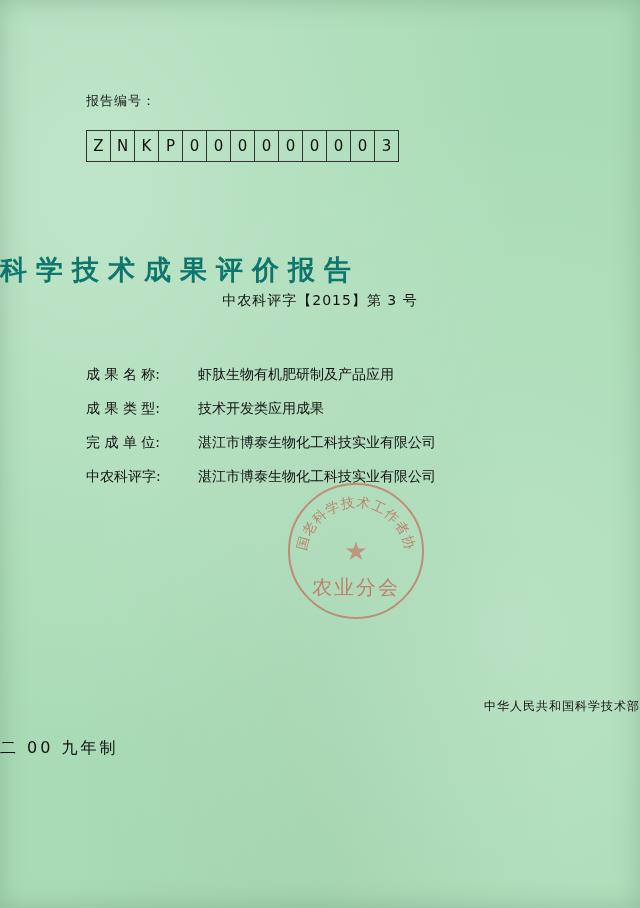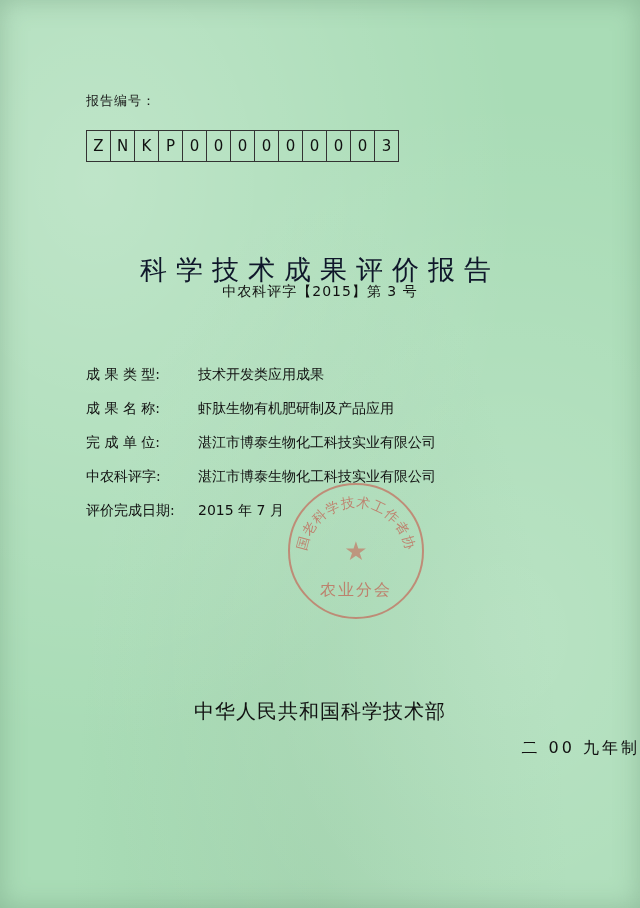--- a/index.html
+++ b/index.html
@@ -68,32 +68,31 @@
     font-family: "DejaVu Sans", sans-serif;
   }
   .code-cell:last-child { border-right: none; }
 
   
   .doc-title {
     position: absolute;
     left: 0;
     right: 0;
     top: 252px;
-    text-align: center;
     font-size: 27px;
     letter-spacing: 9px;
-    font-weight: normal;
-    color: #0f172a;
+    font-weight: bold;
+    color: #0f766e;
     font-family: "DejaVu Sans", sans-serif;
   }
   .doc-subtitle {
     position: absolute;
     left: 0;
     right: 0;
-    top: 283px;
+    top: 292px;
     text-align: center;
     font-size: 14px;
     letter-spacing: 1px;
     color: #111;
     font-family: "DejaVu Sans", sans-serif;
   }
 
   
   .fields {
     position: absolute;
@@ -151,42 +150,42 @@
     font-size: 13.5px;
     font-family: "DejaVu Sans", sans-serif;
     letter-spacing: 1px;
   }
   .seal-bottom {
     position: absolute;
     left: 0;
     right: 0;
     bottom: 16px;
     text-align: center;
-    font-size: 16px;
+    font-size: 20px;
     color: rgba(200, 55, 45, 0.68);
     font-family: Liberation Mono, monospace;
     letter-spacing: 2px;
   }
 
   
   .footer-line1 {
     position: absolute;
     left: 0; right: 0;
     top: 698px;
-    text-align: center;
-    font-size: 20px;
+    text-align: right;
+    font-size: 12px;
     color: #111;
     letter-spacing: 1px;
     font-family: Liberation Sans, sans-serif;
   }
   .footer-line2 {
     position: absolute;
     left: 0; right: 0;
     top: 738px;
-    text-align: right;
+    text-align: left;
     font-size: 16px;
     color: #111;
     letter-spacing: 3px;
     font-family: "DejaVu Sans", sans-serif;
   }
 </style>
 </head>
 <body>
 
 <div class="page">
@@ -208,38 +207,34 @@
     <div class="code-cell">0</div>
     <div class="code-cell">0</div>
     <div class="code-cell">3</div>
   </div>
 
   <div class="doc-title">科学技术成果评价报告</div>
   <div class="doc-subtitle">中农科评字【2015】第 3 号</div>
 
   <div class="fields">
     <div class="field-row">
+      <div class="field-label">成 果 名 称:</div>
+      <div class="field-value">虾肽生物有机肥研制及产品应用</div>
+    </div>
+    <div class="field-row">
       <div class="field-label">成 果 类 型:</div>
       <div class="field-value">技术开发类应用成果</div>
     </div>
     <div class="field-row">
-      <div class="field-label">成 果 名 称:</div>
-      <div class="field-value">虾肽生物有机肥研制及产品应用</div>
-    </div>
-    <div class="field-row">
       <div class="field-label">完 成 单 位:</div>
       <div class="field-value">湛江市博泰生物化工科技实业有限公司</div>
     </div>
     <div class="field-row">
       <div class="field-label wide">中农科评字:</div>
       <div class="field-value">湛江市博泰生物化工科技实业有限公司</div>
-    </div>
-    <div class="field-row">
-      <div class="field-label wide">评价完成日期:</div>
-      <div class="field-value">2015 年 7 月</div>
     </div>
   </div>
 
   <div class="seal">
     <svg class="seal-arc" viewBox="0 0 132 132">
       <defs>
         <path id="arcpath" d="M 16,72 A 50,50 0 0 1 116,72" fill="none"></path>
       </defs>
       <text>
         <textPath href="#arcpath" startOffset="50%" text-anchor="middle">中国老科学技术工作者协会</textPath>

